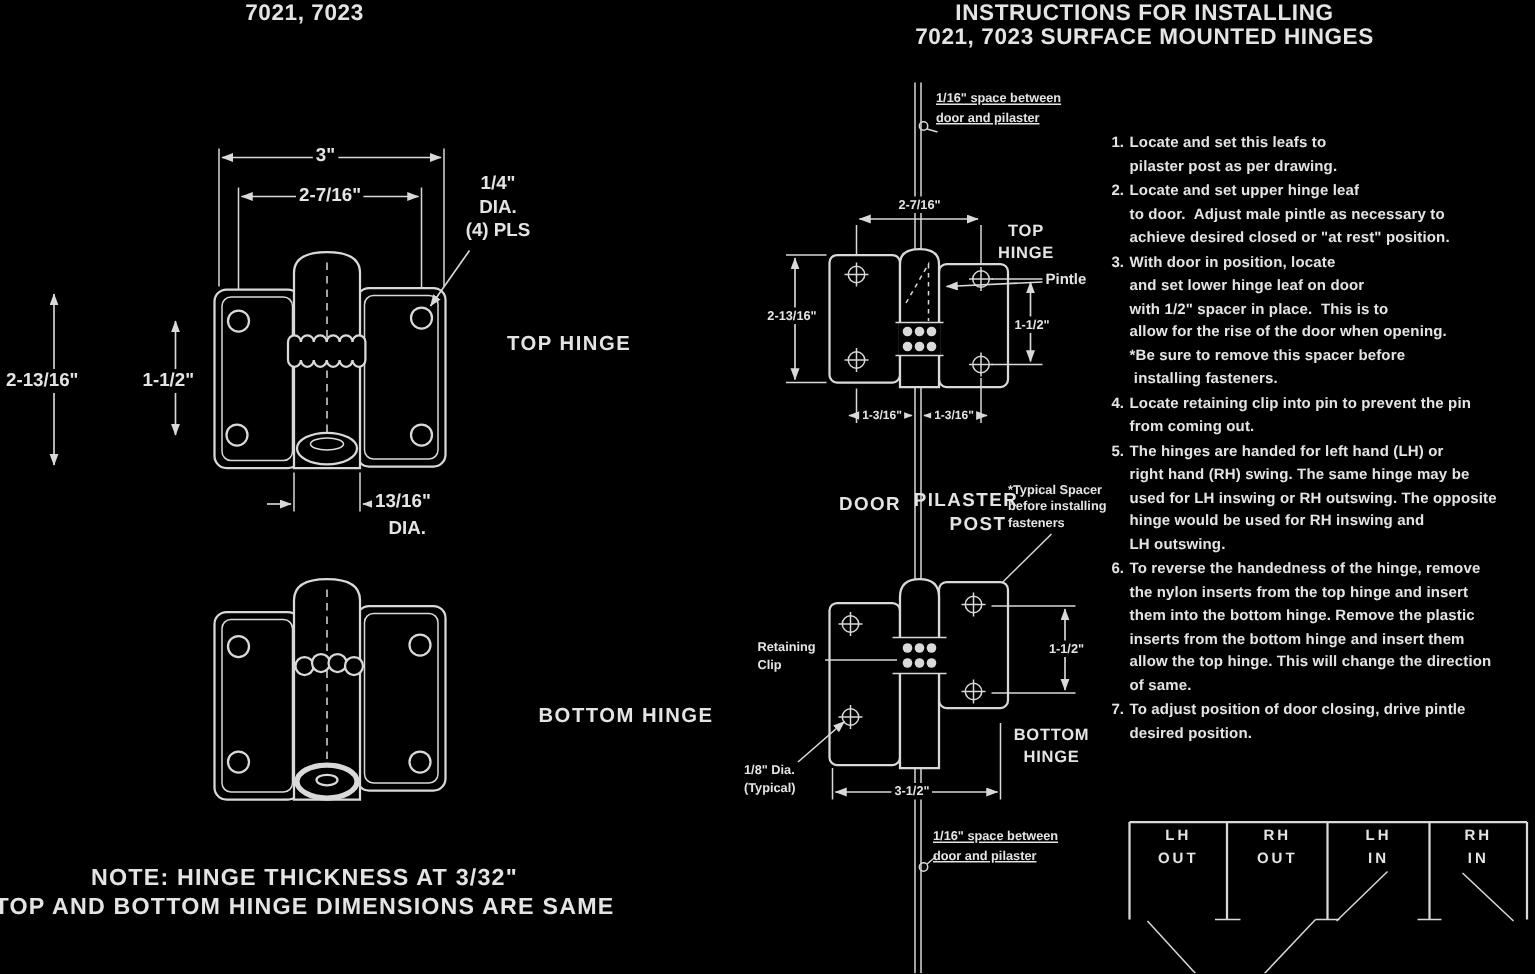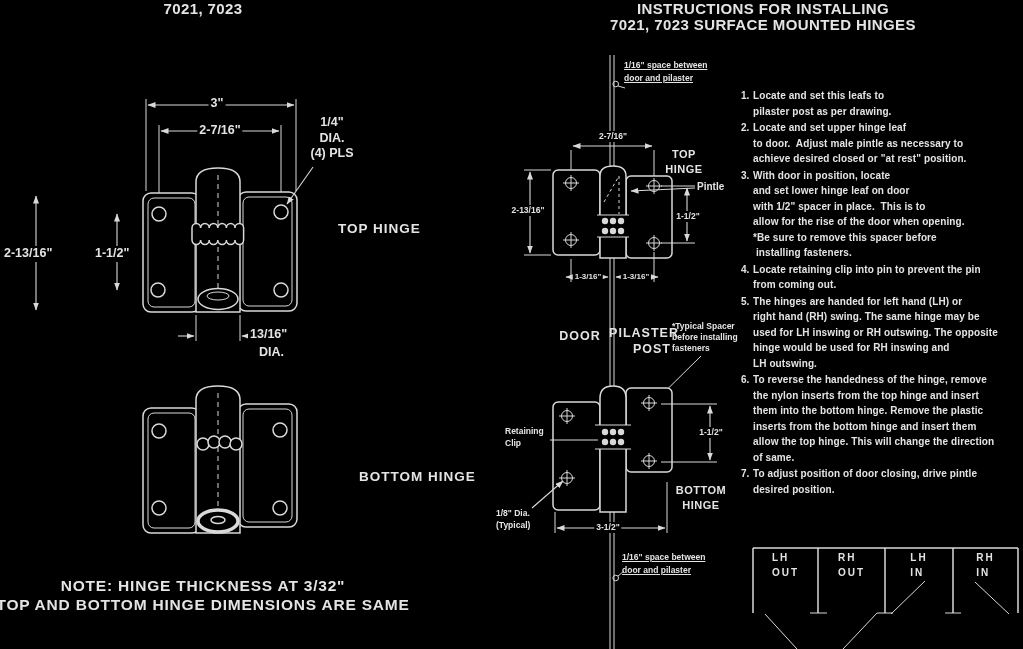--- a/index.html
+++ b/index.html
@@ -27,21 +27,21 @@
   .s9{font-size:10px;}
   .s85{font-size:8.5px;line-height:11px;}
   .s85l{font-size:8.5px;line-height:13px;}
   .s8{font-size:8px;}
   .rt{text-align:left;}
   #instructions{position:absolute;left:741px;top:88px;width:282px;}
   .ins-item{display:flex;margin-bottom:1px;}
   .ins-num{width:12px;flex:none;font-size:10px;font-weight:bold;line-height:15.5px;}
   .ins-lines{flex:1;}
   .ins-line{font-size:10px;font-weight:bold;line-height:15.5px;white-space:pre;letter-spacing:.1px;}
-  .cell{position:absolute;top:551px;transform:translateX(-50%);
+  .cell{position:absolute;top:551px;text-align:center;transform:translateX(-50%);
         font-size:10px;font-weight:bold;letter-spacing:2px;line-height:14.5px;}
 </style>
 </head>
 <body>
 
 <div id="page">
 
   <svg class="linework" width="1023" height="649" viewBox="0 0 1023 649">
     <defs>
       <marker id="ar" markerWidth="9" markerHeight="7" refX="7.5" refY="3" orient="auto-start-reverse" markerUnits="userSpaceOnUse">

